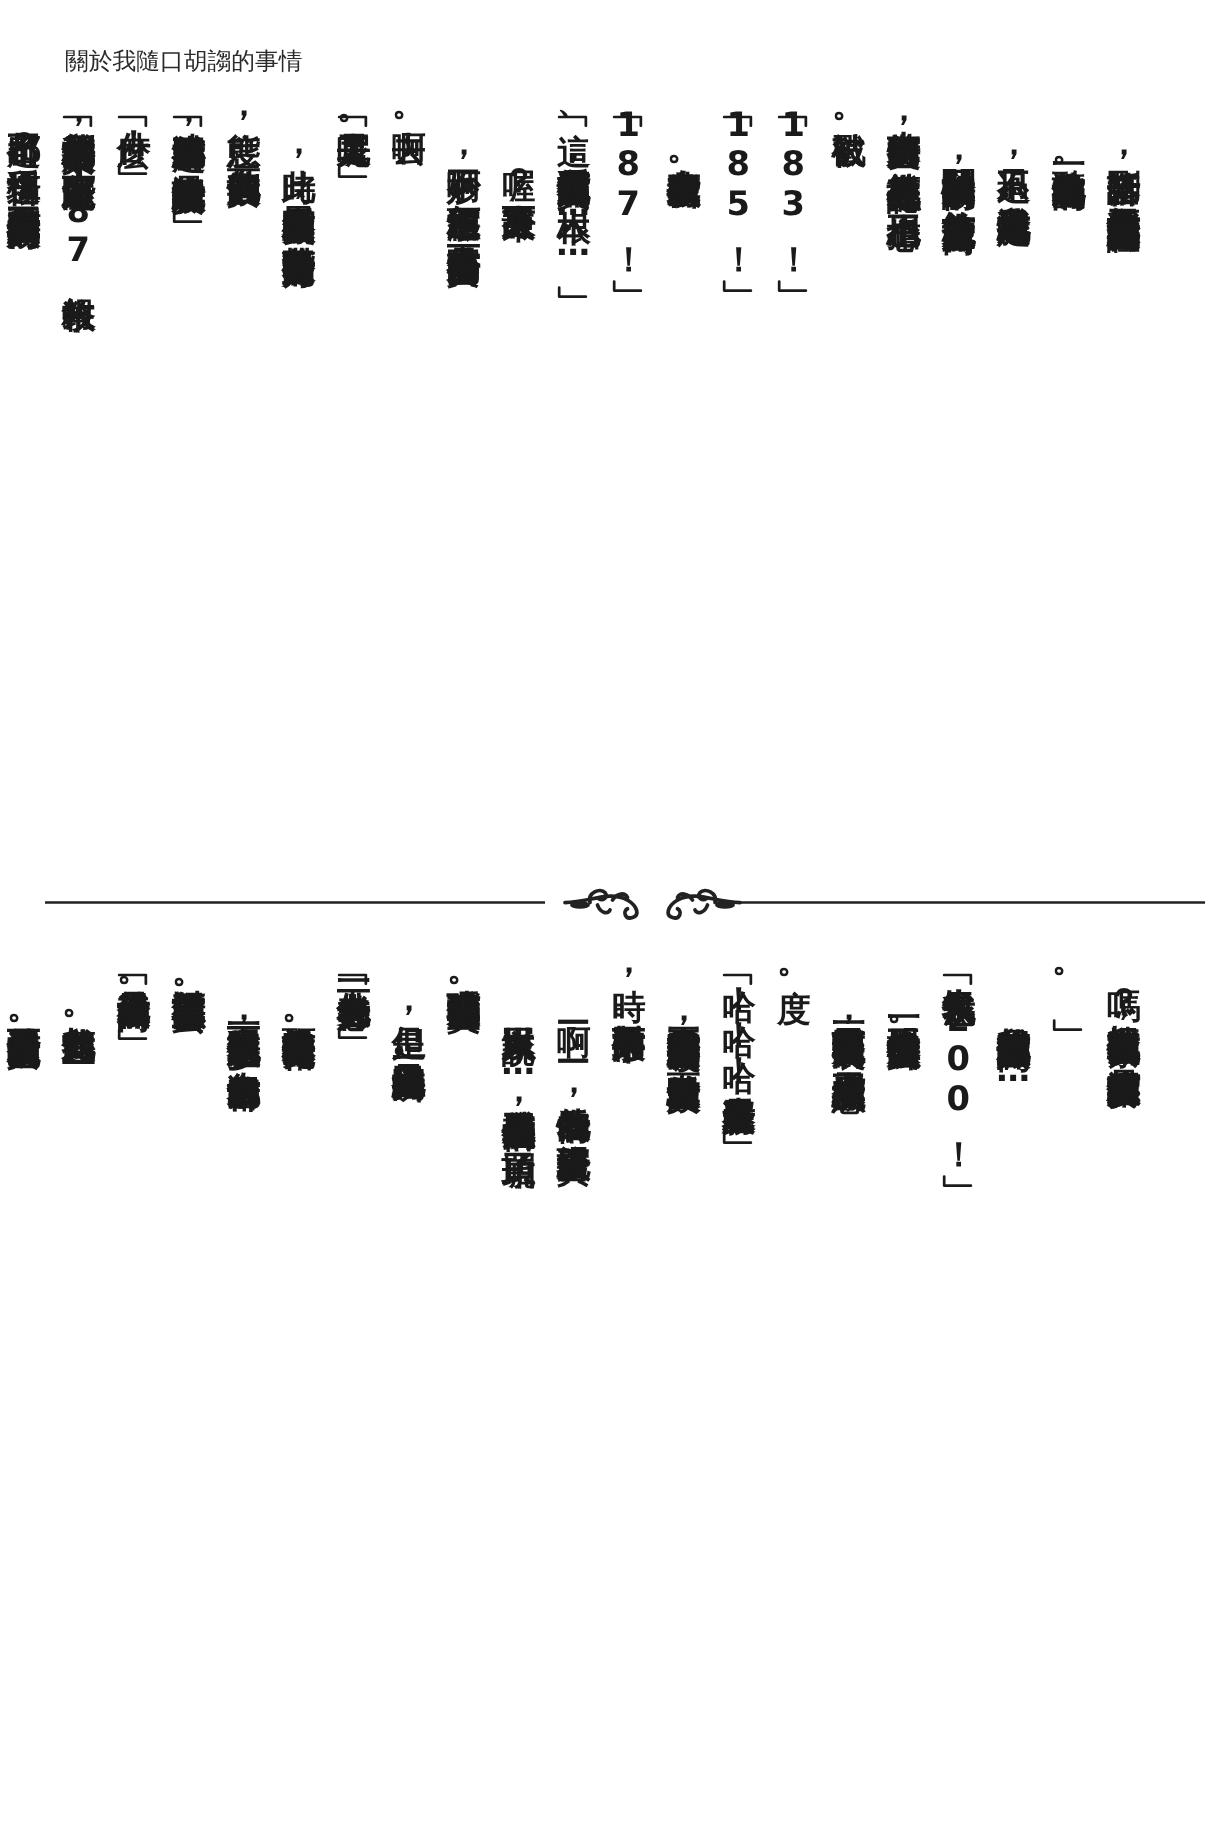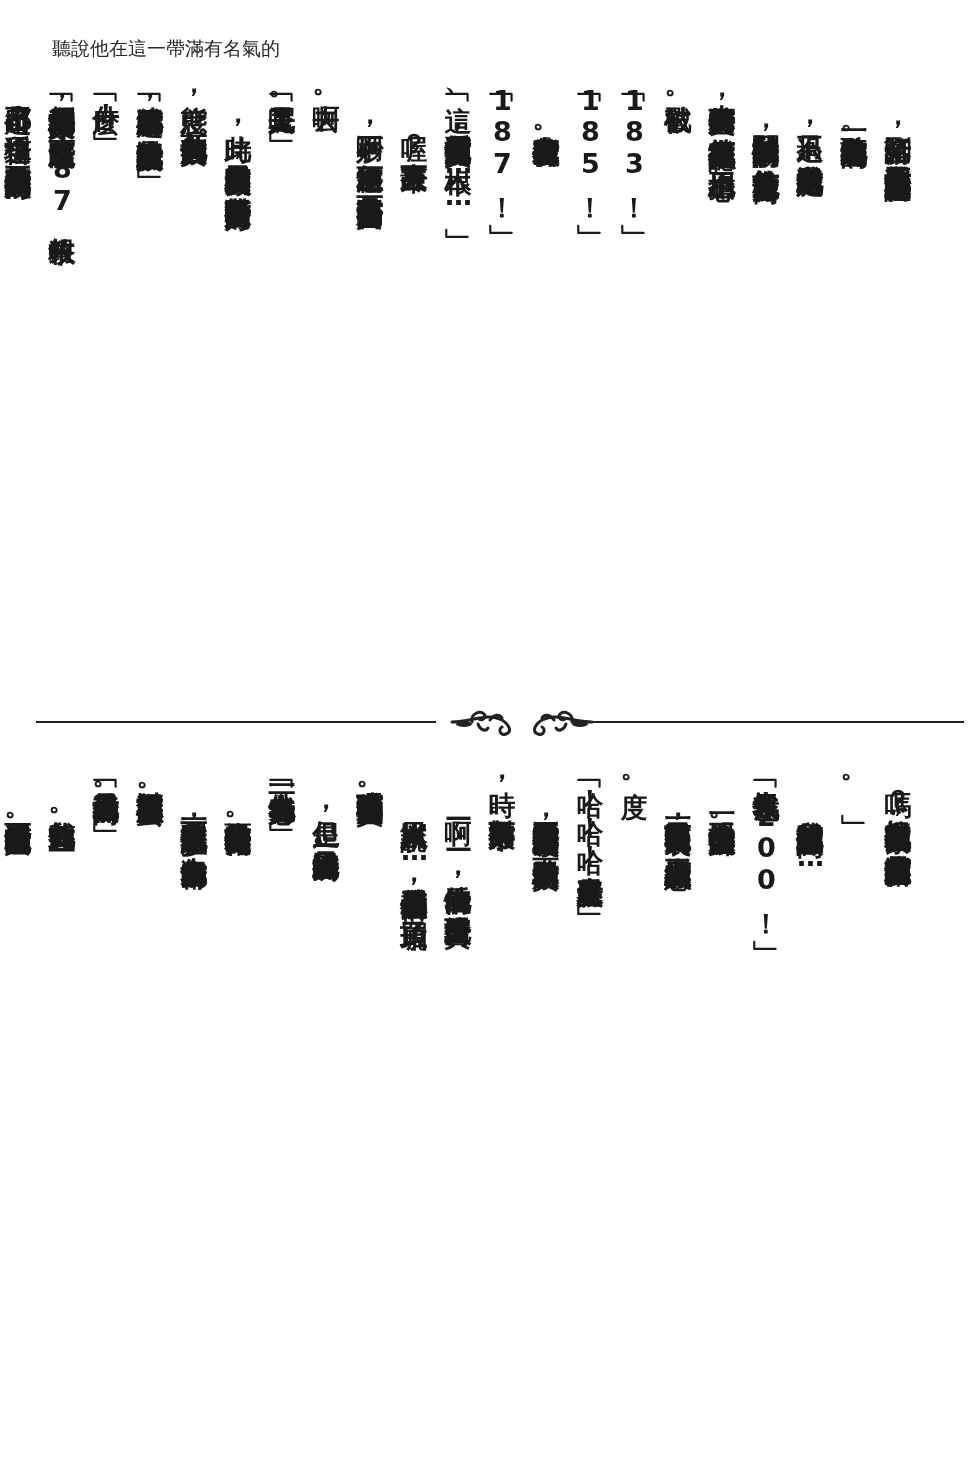--- a/index.html
+++ b/index.html
@@ -38,21 +38,21 @@
       position: absolute; left: 0; top: 9px; width: 400px; height: 2px; background: #222;
     }
     .divider .line-right {
       position: absolute; right: 0; top: 9px; width: 392px; height: 2px; background: #222;
     }
     .divider svg { position: absolute; left: 396px; top: -10px; }
   </style>
 </head>
 <body>
 
-<div class="running-head">聽說他在這一帶滿有名氣的</div>
+<div class="running-head">關於我隨口胡謅的事情</div>
 
 <div class="block top" id="top-block">
     <div class="col indent">話音剛落，我便拿出了首飾商人交給我的證書。</div>
     <div class="col indent">聽說他在這一帶滿有名氣的。</div>
     <div class="col indent">只不過，我沒給他鑑定過就是了。</div>
     <div class="col indent">關於我隨口胡謅的事情，首飾商人大概也只會露出商</div>
     <div class="col">人特有的奸笑而已，就算有人去找他確認，也不用擔心</div>
     <div class="col">被戳破。</div>
     <div class="col">「183！」</div>
     <div class="col">「185！」</div>

